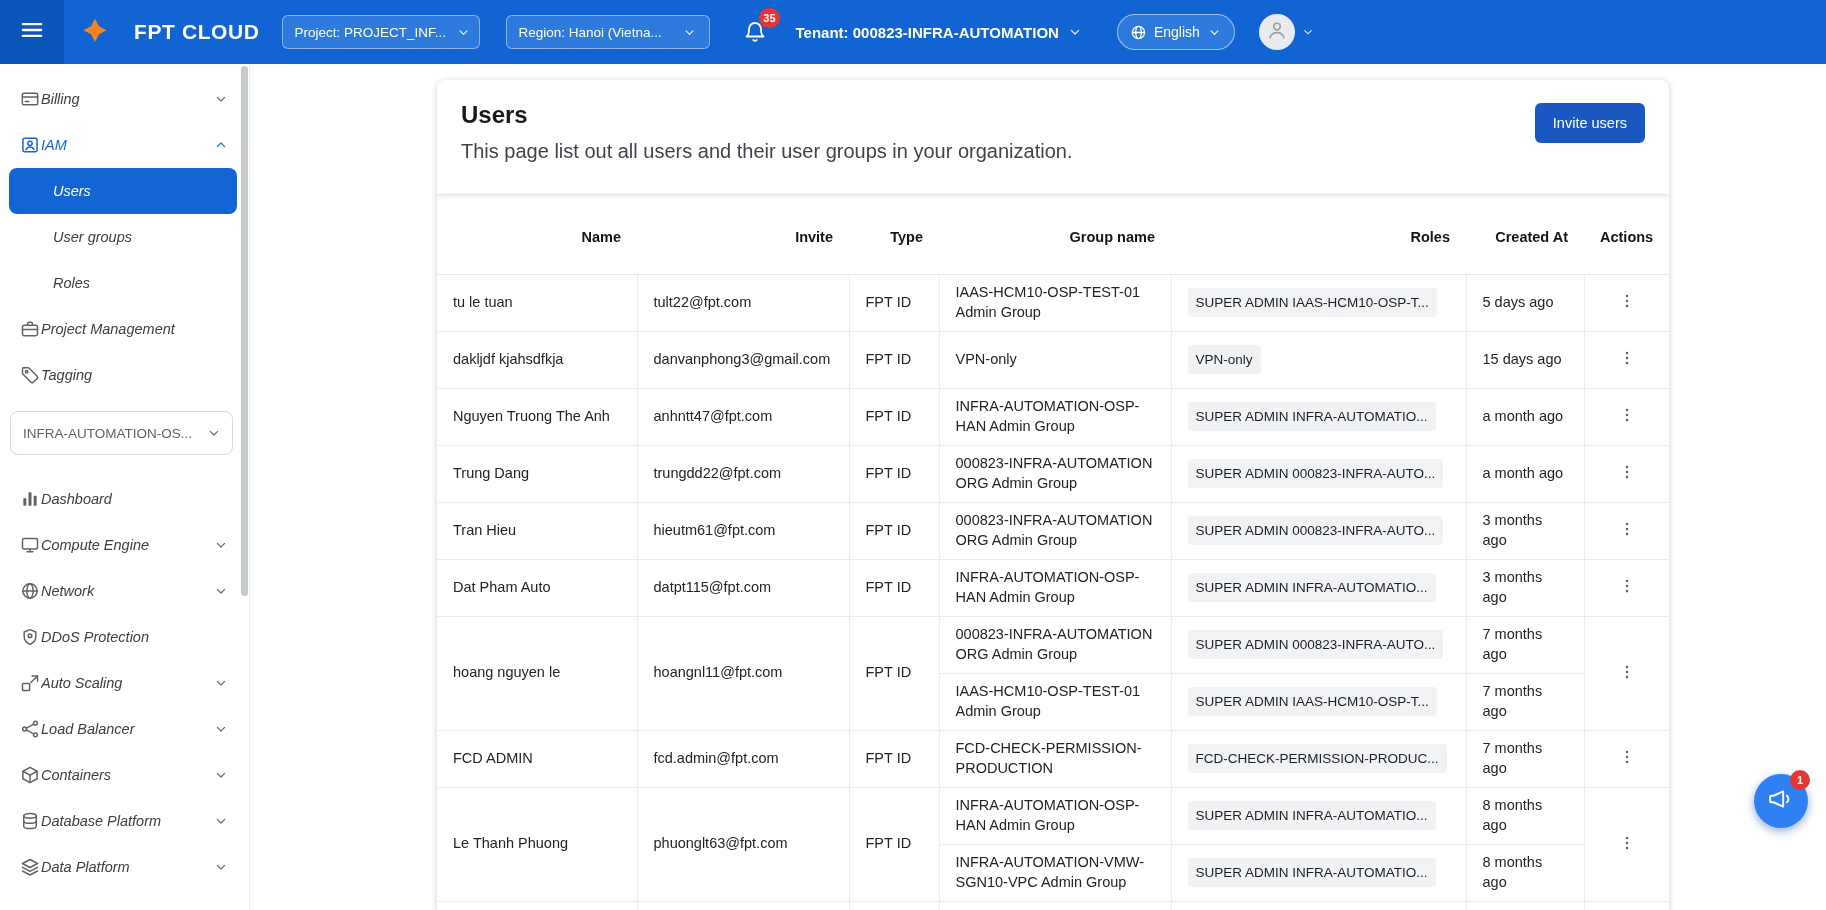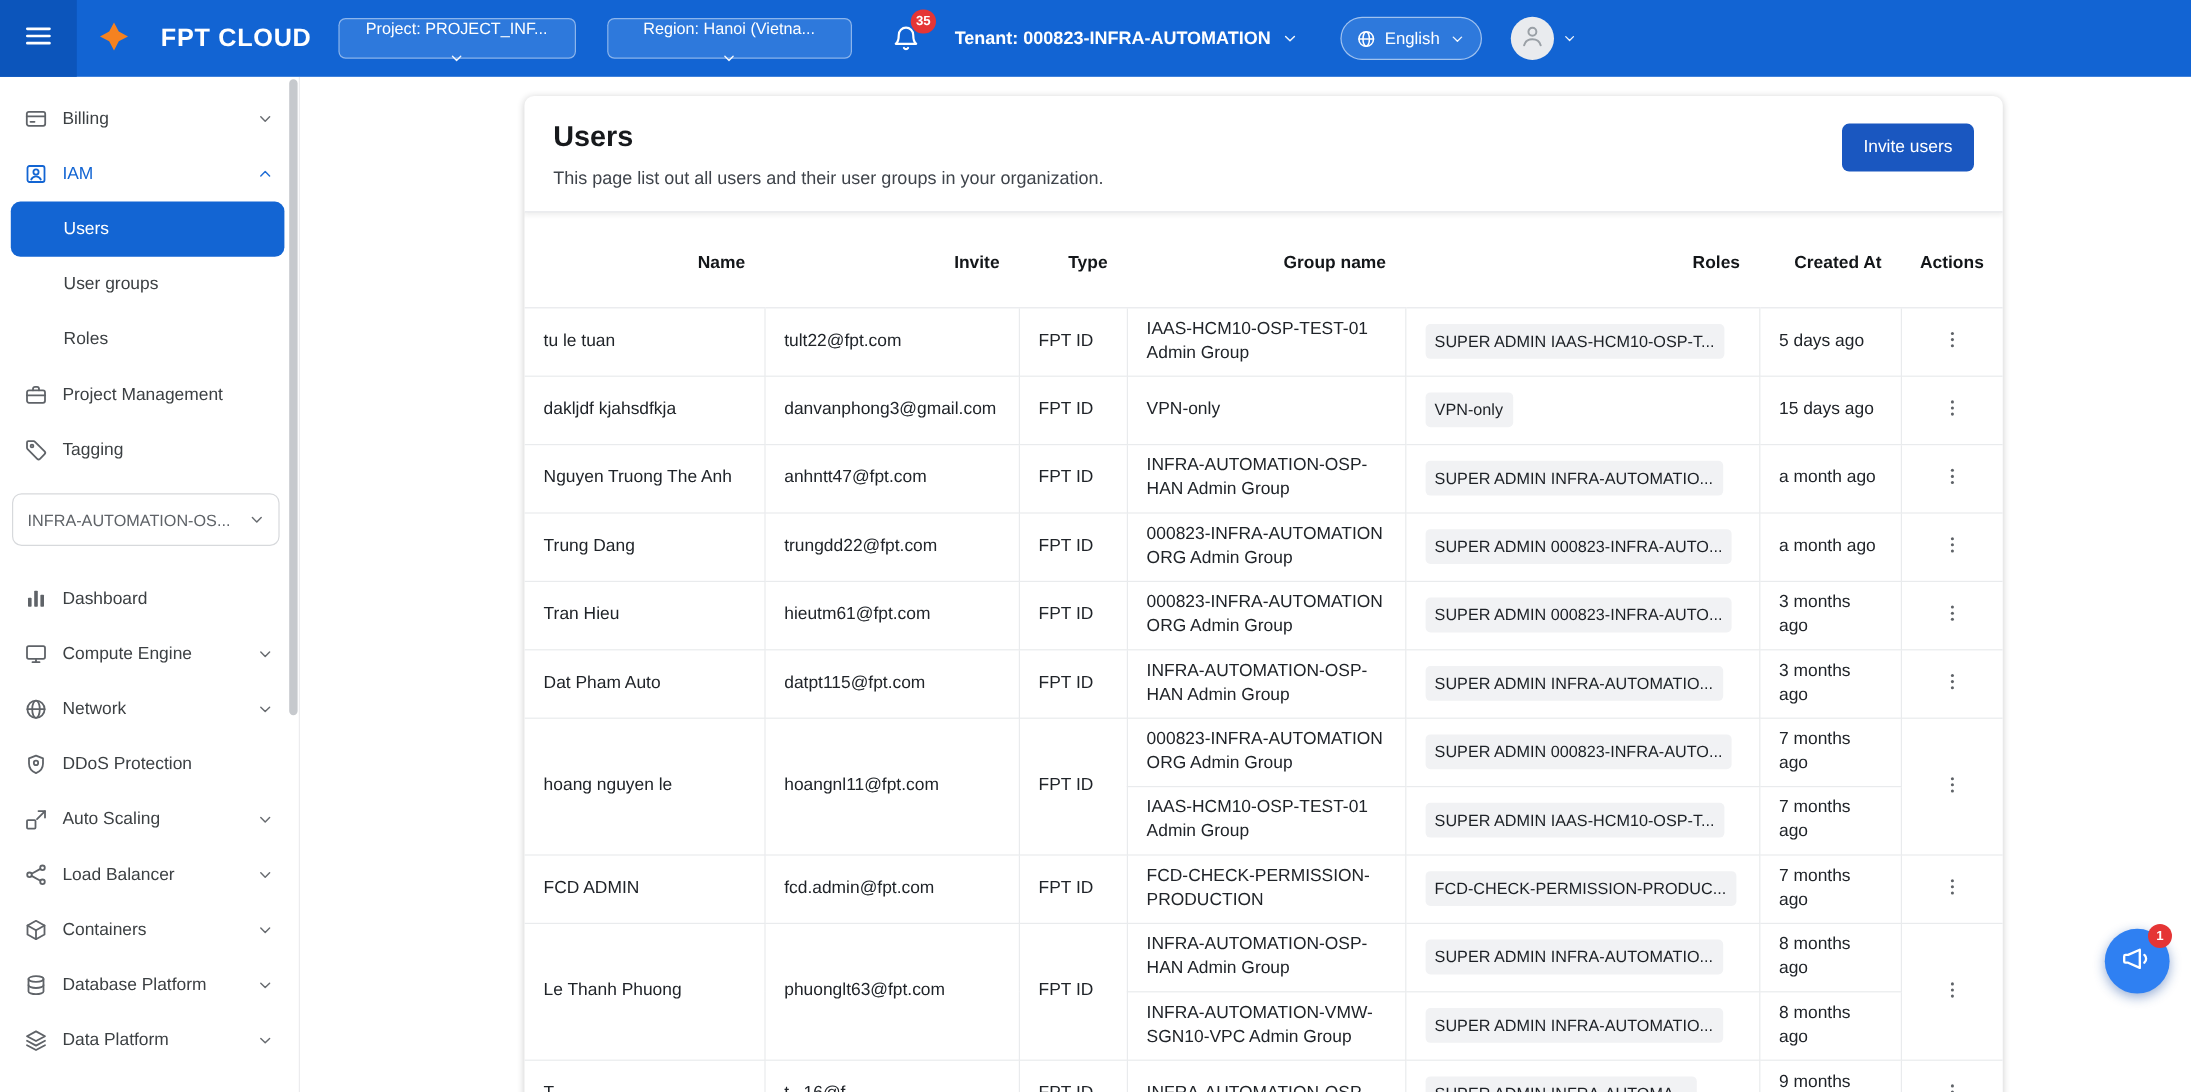--- a/index.html
+++ b/index.html
@@ -21,21 +21,21 @@
   }
   .hamburger svg { width: 26px; height: 26px; }
   .logo { display: flex; align-items: center; gap: 24px; margin-left: 16px; }
   .logo-mark svg { width: 30px; height: 30px; display: block; }
   .logo-text { font-size: 21px; font-weight: bold; letter-spacing: .6px; white-space: nowrap; }
 
   .nav-chip {
     display: flex; align-items: center; justify-content: space-between; gap: 10px;
     height: 34px; padding: 0 12px; background: var(--navbar-chip, #2e79dc);
     border: 1px solid rgba(255,255,255,.45); border-radius: 6px;
-    font-size: 13.5px; cursor: pointer; white-space: nowrap; flex-direction: column;
+    font-size: 13.5px; cursor: pointer; white-space: nowrap;
   }
   .chip-project { margin-left: 22px; width: 198px; }
   .chip-region  { margin-left: 26px; width: 204px; }
   .chev svg { width: 15px; height: 15px; opacity: .95; display: block; }
 
   .search {
     margin-left: 168px; width: 352px; height: 38px; border-radius: 6px;
     background: rgba(5,40,100,.35); display: flex; align-items: center;
     padding: 0 12px; gap: 10px;
   }
@@ -67,22 +67,22 @@
   .avatar svg { width: 22px; height: 22px; }
   .avatar-wrap .chev svg { width: 14px; height: 14px; }
 
   
   .sidebar {
     position: absolute; top: 64px; left: 0; bottom: 0; width: 250px;
     background: #fff; border-right: 1px solid #ececee; padding-top: 12px; overflow: hidden;
   }
   .side-item {
     height: 46px; margin: 0 12px 0 9px; padding: 0 8px 0 11px; border-radius: 8px;
-    display: flex; align-items: center; gap: 12px; color: #3c4043;
-    font-size: 14.5px; cursor: pointer;
+    display: flex; align-items: center; gap: 1px; color: #3c4043;
+    font-size: 14.5px; cursor: pointer; font-style: italic;
   }
   .side-item .ic { width: 20px; height: 20px; color: #5f6368; flex: none; }
   .side-item .ic svg { width: 20px; height: 20px; display: block; }
   .side-item .lbl { flex: 1; white-space: nowrap; overflow: hidden; text-overflow: ellipsis; }
   .side-item .chev { color: #5f6368; flex: none; }
   .side-item .chev svg { width: 16px; height: 16px; }
   .side-item.sub { padding-left: 44px; }
   .side-item.active { background: var(--brand-blue, #1365d3); color: #fff; }
   .side-item.hl { color: var(--brand-blue, #1365d3); }
   .side-item.hl .ic, .side-item.hl .chev { color: var(--brand-blue, #1365d3); }
@@ -100,21 +100,21 @@
   .card {
     width: 1232px; margin: 16px 0 0 187px; background: #fff; border-radius: 8px;
     box-shadow: 0 1px 6px rgba(32,33,36,.22); overflow: hidden;
   }
   .card-header {
     display: flex; justify-content: space-between; align-items: flex-start;
     padding: 21px 24px 19px; border-bottom: 1px solid #e6e8eb;
     box-shadow: 0 2px 4px rgba(32,33,36,.08); position: relative; z-index: 1;
   }
   .page-title { font-size: 24px; font-weight: bold; color: #17191c; margin: 0; }
-  .page-subtitle { font-size: 15px; color: #3f444b; margin: 11px 0 0; }
+  .page-subtitle { font-size: 20px; color: #3f444b; margin: 11px 0 12px; }
   .invite-btn {
     background: var(--invite-blue, #1a57c0); color: #fff; border: none; border-radius: 6px;
     font-size: 14.5px; font-weight: normal; height: 40px; padding: 0 18px;
     cursor: pointer; font-family: inherit; margin-top: 2px; white-space: nowrap;
   }
 
   .users-table { width: 100%; border-collapse: collapse; border-style: hidden; font-size: 14.5px; table-layout: fixed; }
   .users-table th {
     text-align: right; font-weight: bold; color: #131619; height: 79px;
     vertical-align: middle; padding: 14px 16px 8px; border: none; border-bottom: 1px solid #e6e8eb;

